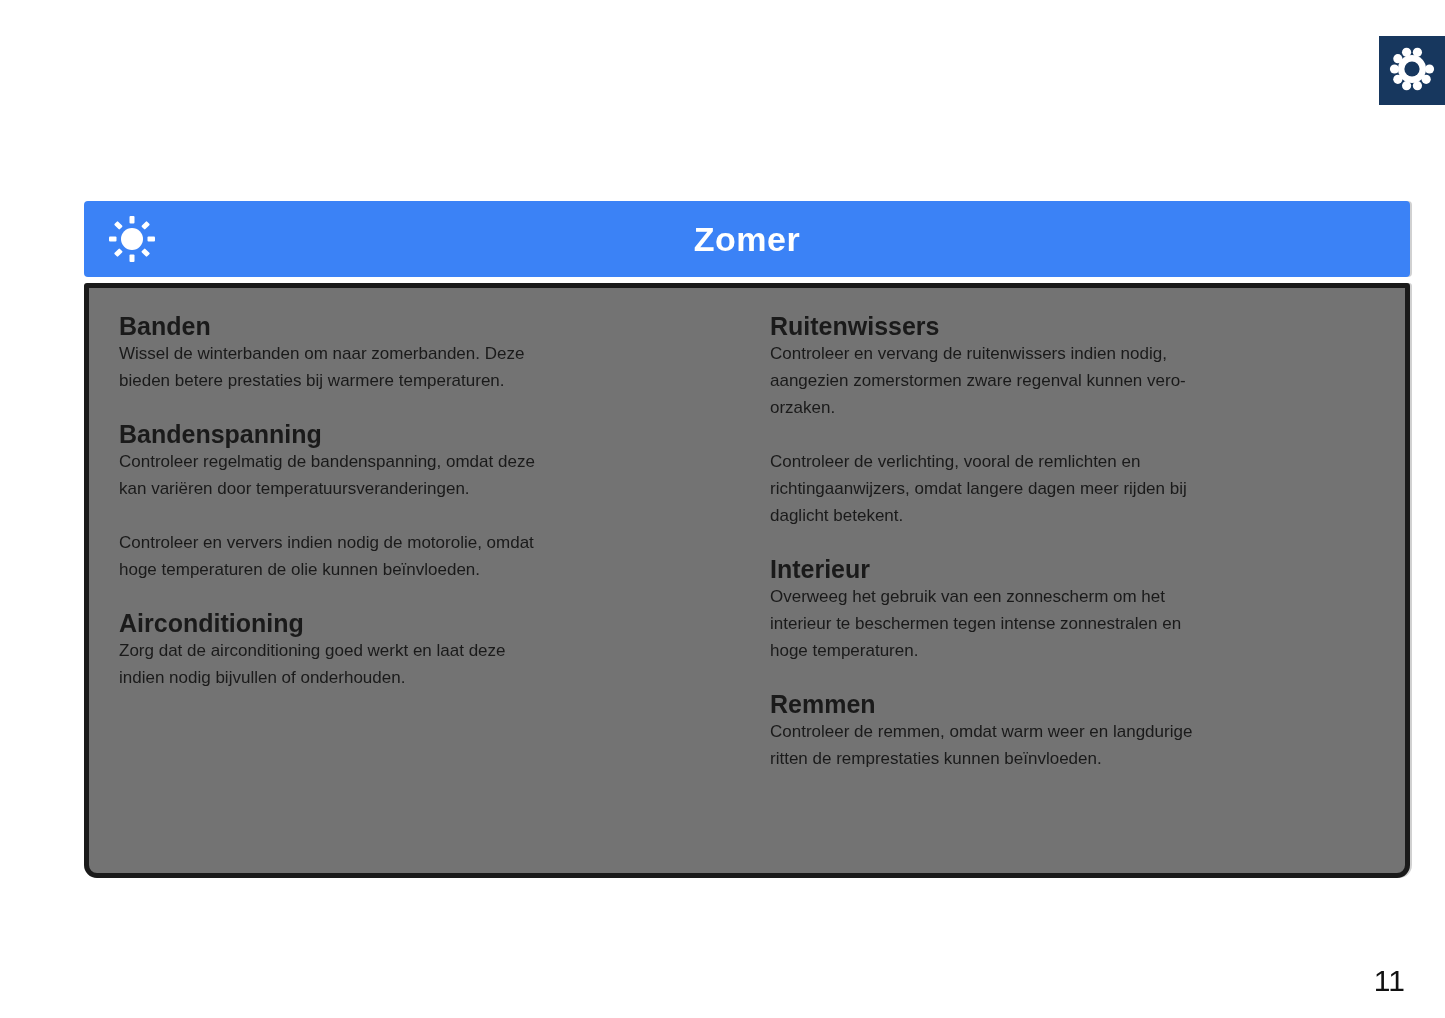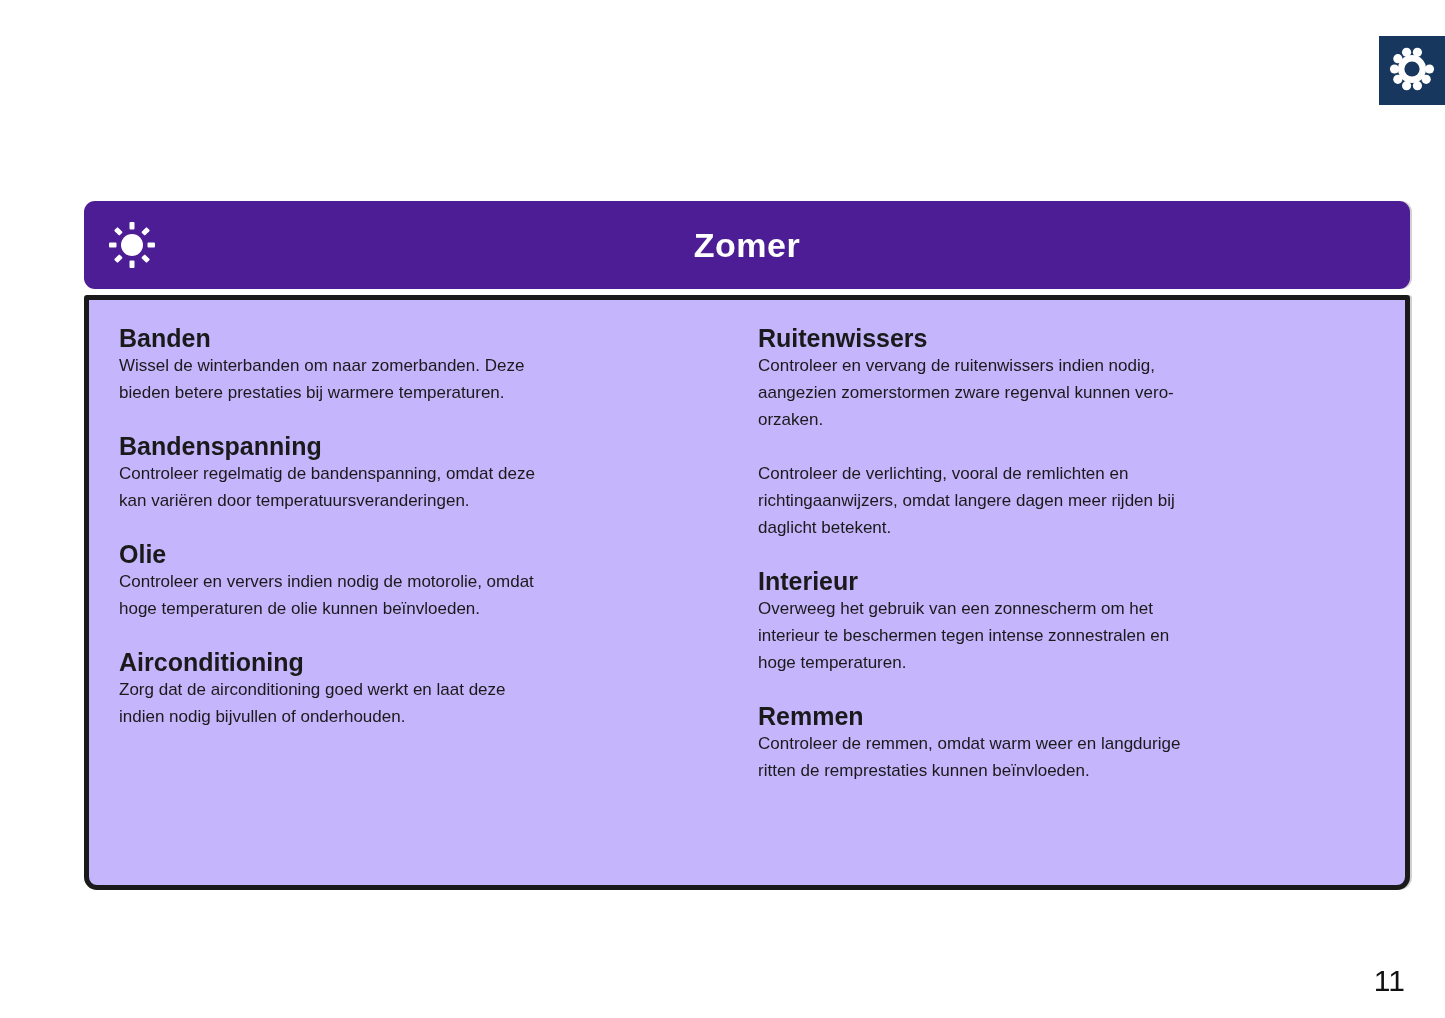--- a/index.html
+++ b/index.html
@@ -29,23 +29,23 @@
   }
 
   
   .card {
     position: absolute;
     left: 84px;
     top: 201px;
     width: 1326px;
   }
   .card-header {
-    height: 88px;
-    background: #4c1d95;
-    border-radius: 11px;
+    height: 76px;
+    background: #3b82f6;
+    border-radius: 4px;
     position: relative;
     display: flex;
     align-items: center;
     justify-content: center;
     box-shadow: 2px 0 0 rgba(0,0,0,0.18);
   }
   .sun-wrap {
     position: absolute;
     left: 24px;
     top: 50%;
@@ -56,26 +56,26 @@
   .card-title {
     color: #ffffff;
     font-size: 34px;
     font-weight: bold;
     letter-spacing: 0.5px;
   }
   .card-body {
     margin-top: 6px;
     height: 595px;
     box-sizing: border-box;
-    background: #c4b5fd;
+    background: #737373;
     border: 5px solid #1a1a1a;
     border-radius: 3px 3px 13px 13px;
     padding: 25px 0 0 30px;
     display: flex;
-    column-gap: 17px;
+    column-gap: 29px;
     box-shadow: 2px 0 0 rgba(0,0,0,0.18);
   }
   .col { width: 622px; }
 
   .section h3 {
     margin: 0;
     font-size: 25px;
     line-height: 27px;
     font-weight: bold;
   }
@@ -148,21 +148,20 @@
         <h3>Banden</h3>
         <p>Wissel de winterbanden om naar zomerbanden. Deze
 bieden betere prestaties bij warmere temperaturen.</p>
       </div>
       <div class="section">
         <h3>Bandenspanning</h3>
         <p>Controleer regelmatig de bandenspanning, omdat deze
 kan variëren door temperatuursveranderingen.</p>
       </div>
       <div class="section">
-        <h3>Olie</h3>
         <p>Controleer en ververs indien nodig de motorolie, omdat
 hoge temperaturen de olie kunnen beïnvloeden.</p>
       </div>
       <div class="section">
         <h3>Airconditioning</h3>
         <p>Zorg dat de airconditioning goed werkt en laat deze
 indien nodig bijvullen of onderhouden.</p>
       </div>
     </div>
 

